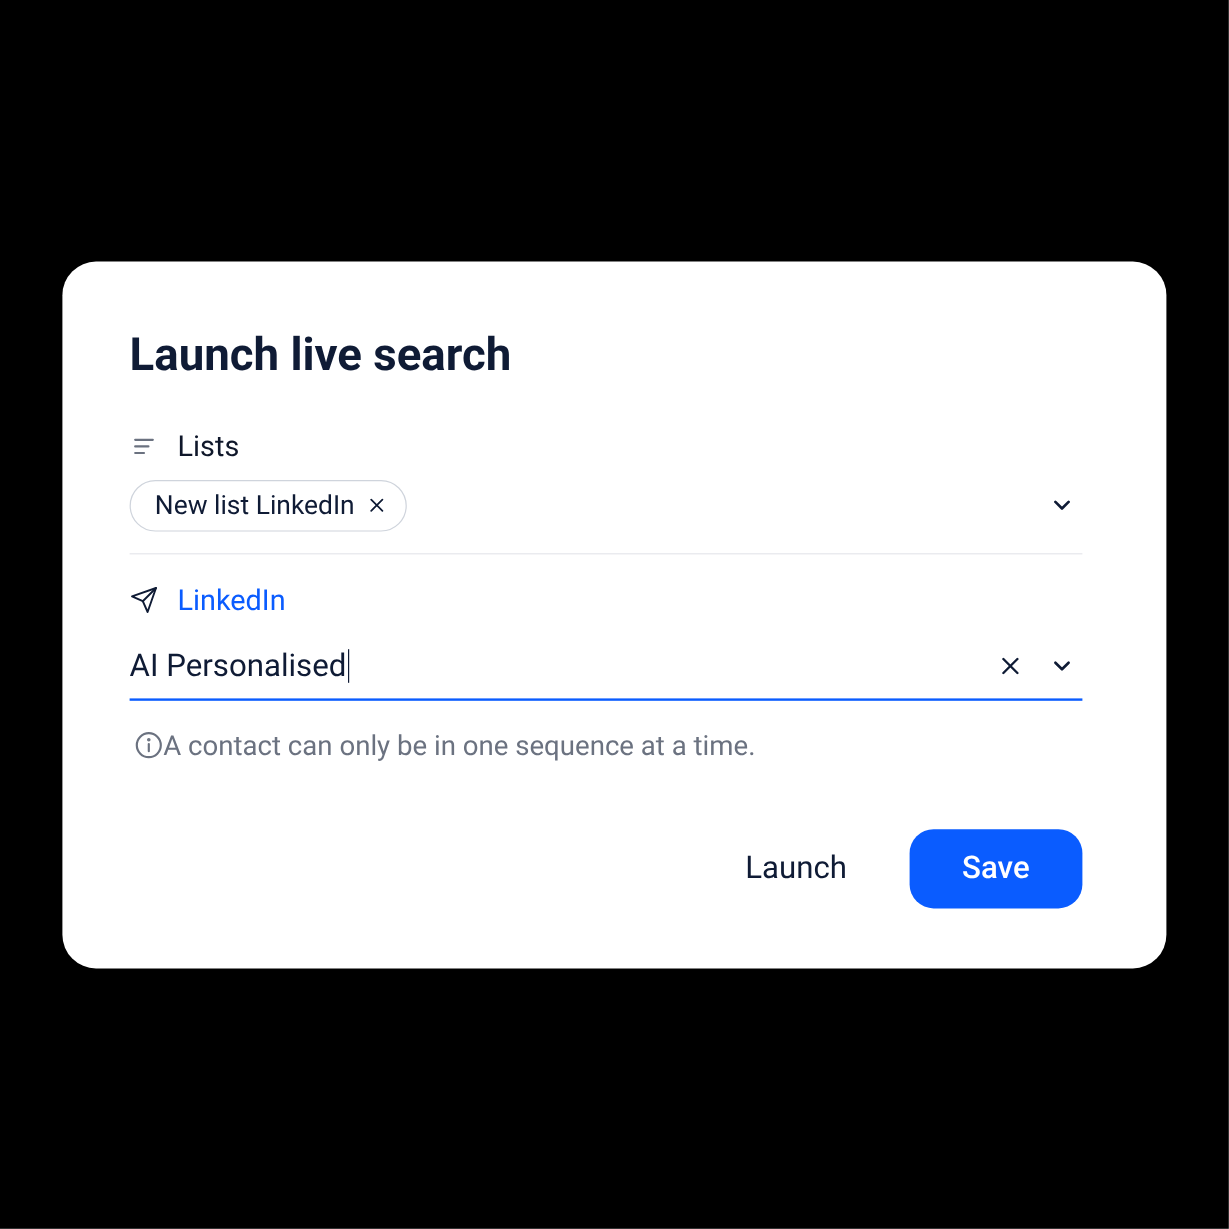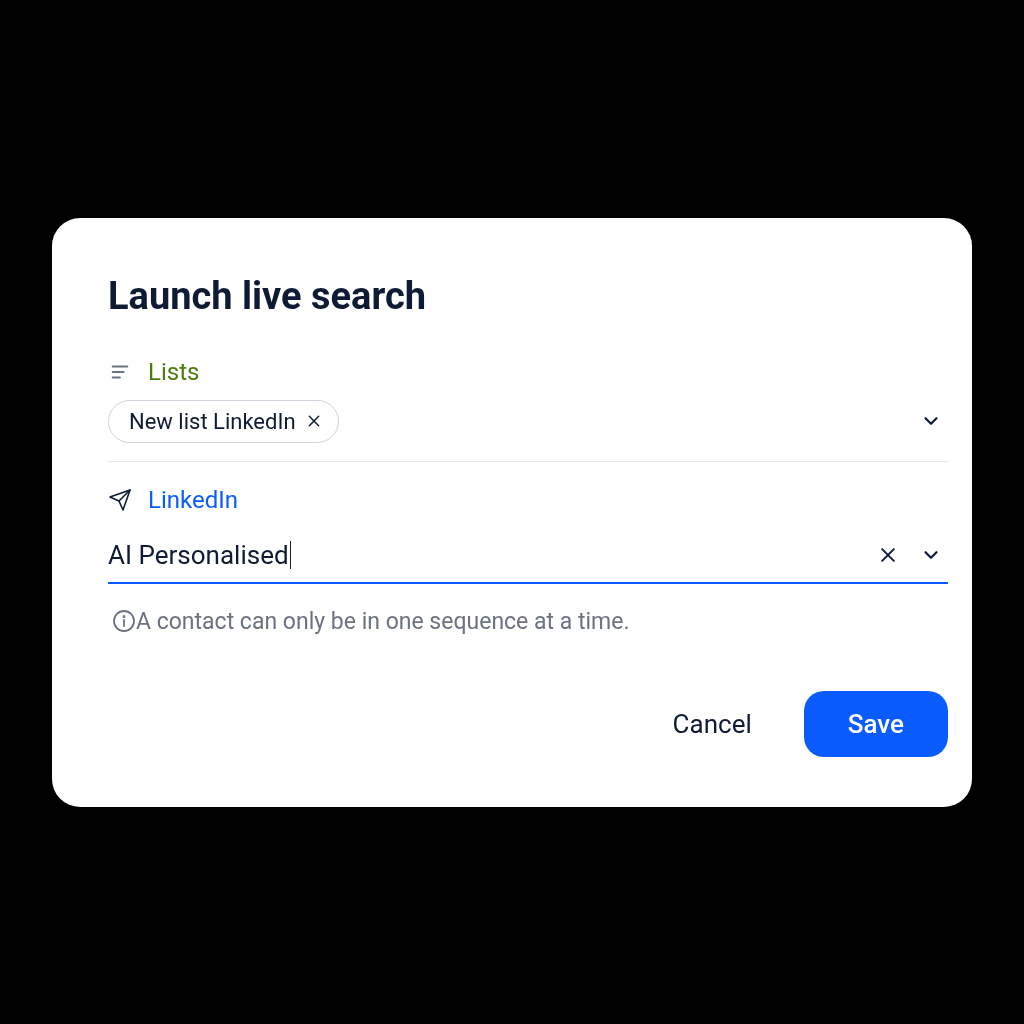--- a/index.html
+++ b/index.html
@@ -13,38 +13,38 @@
       background: #000000;
       font-family: -apple-system, BlinkMacSystemFont, "Segoe UI", Roboto, Helvetica, Arial, sans-serif;
       display: flex;
       align-items: center;
       justify-content: center;
     }
     .card {
       width: 920px;
       background: #ffffff;
       border-radius: 28px;
-      padding: 56px 24px 50px 56px;
+      padding: 56px 70px 50px 56px;
       box-shadow: 0 8px 40px rgba(0,0,0,0.15);
     }
     .title {
       font-size: 38px;
       font-weight: 700;
       color: #0f1b35;
       margin-bottom: 40px;
     }
     .field-label-row {
       display: flex;
       align-items: center;
       gap: 16px;
       margin-bottom: 14px;
     }
     .label-text {
       font-size: 24px;
-      color: #4d7c0f;
+      color: #0f172a;
       font-weight: 400;
     }
     .label-text.active {
       color: #0a5cff;
     }
     .icon {
       width: 24px;
       height: 24px;
       display: inline-flex;
       align-items: center;
@@ -222,16 +222,16 @@
       <svg width="24" height="24" viewBox="0 0 24 24" fill="none" stroke="#6b7280" stroke-width="1.8" stroke-linecap="round">
         <circle cx="12" cy="12" r="10"></circle>
         <line x1="12" y1="11" x2="12" y2="17"></line>
         <circle cx="12" cy="7.5" r="0.6" fill="#6b7280"></circle>
       </svg>
     </span>
     <span class="info-text">A contact can only be in one sequence at a time.</span>
   </div>
 
   <div class="actions">
-    <button class="cancel-btn">Cancel</button>
+    <button class="cancel-btn">Launch</button>
     <button class="save-btn">Save</button>
   </div>
 </div>
 
 </body></html>

